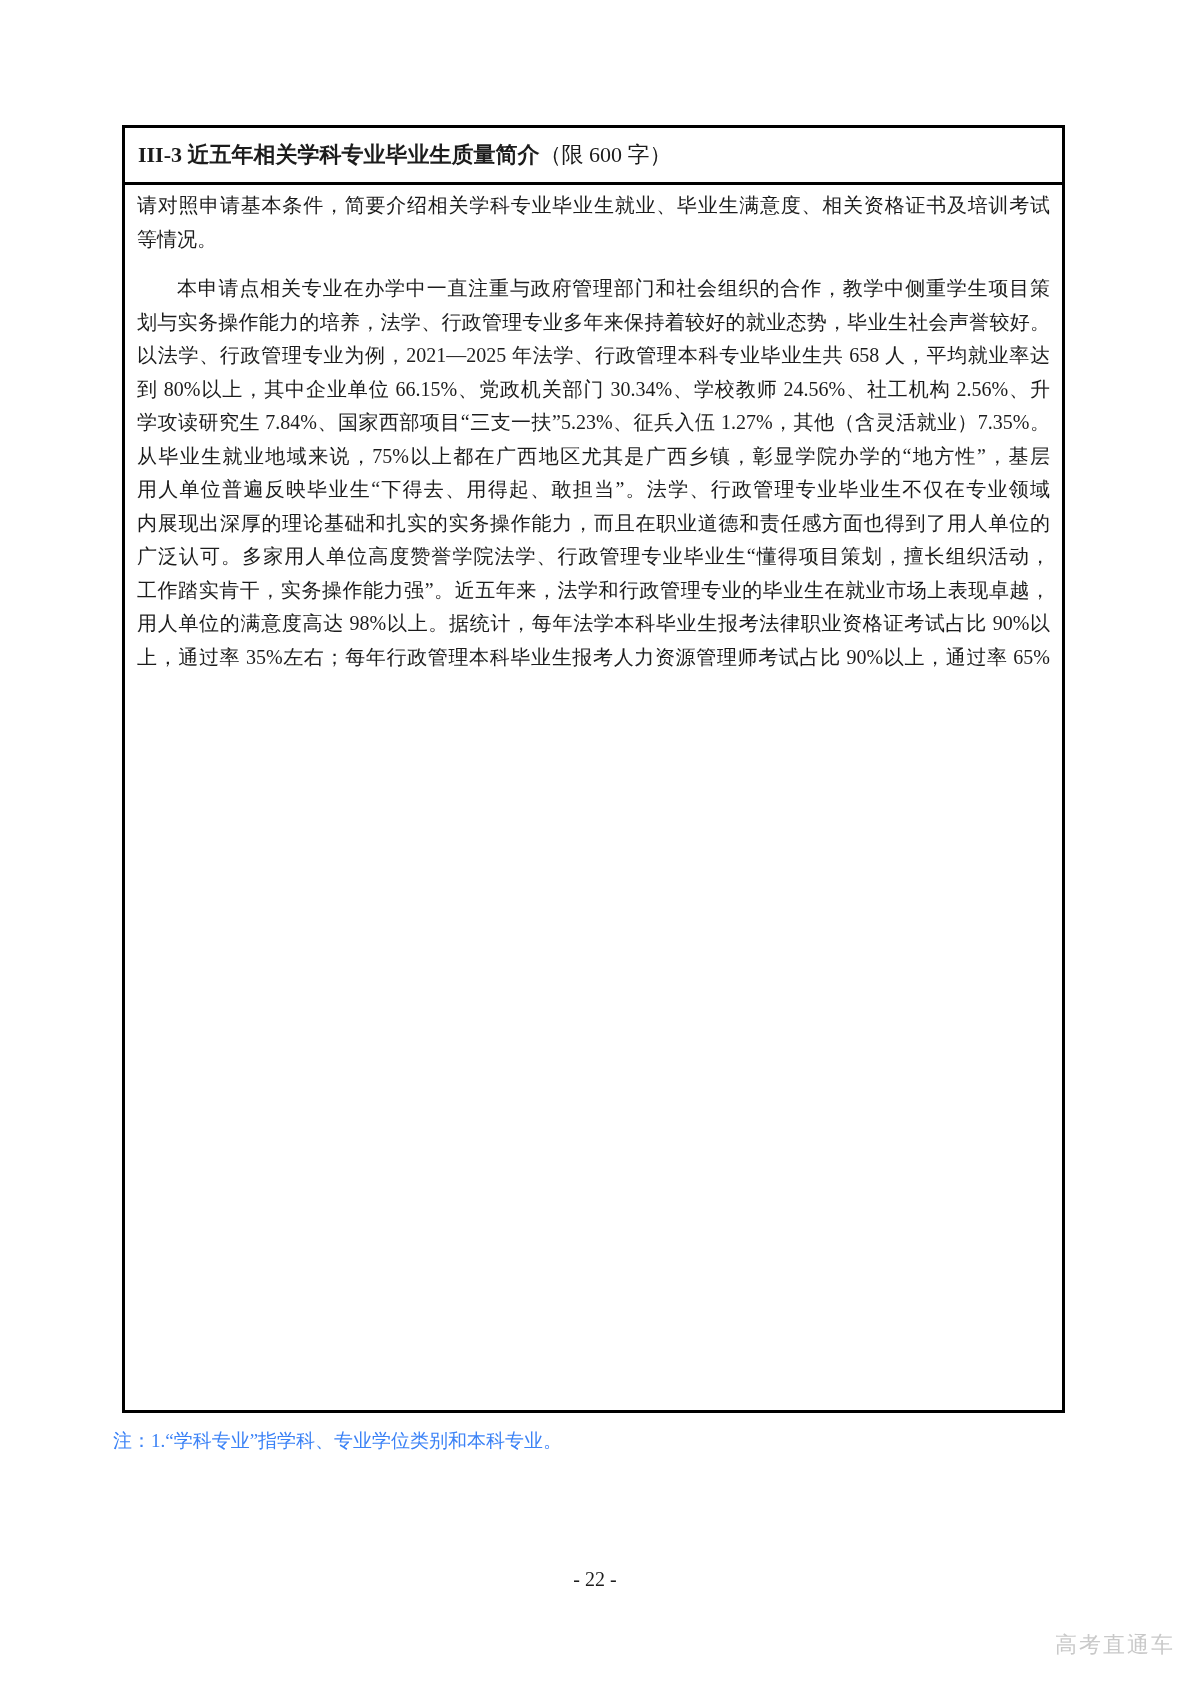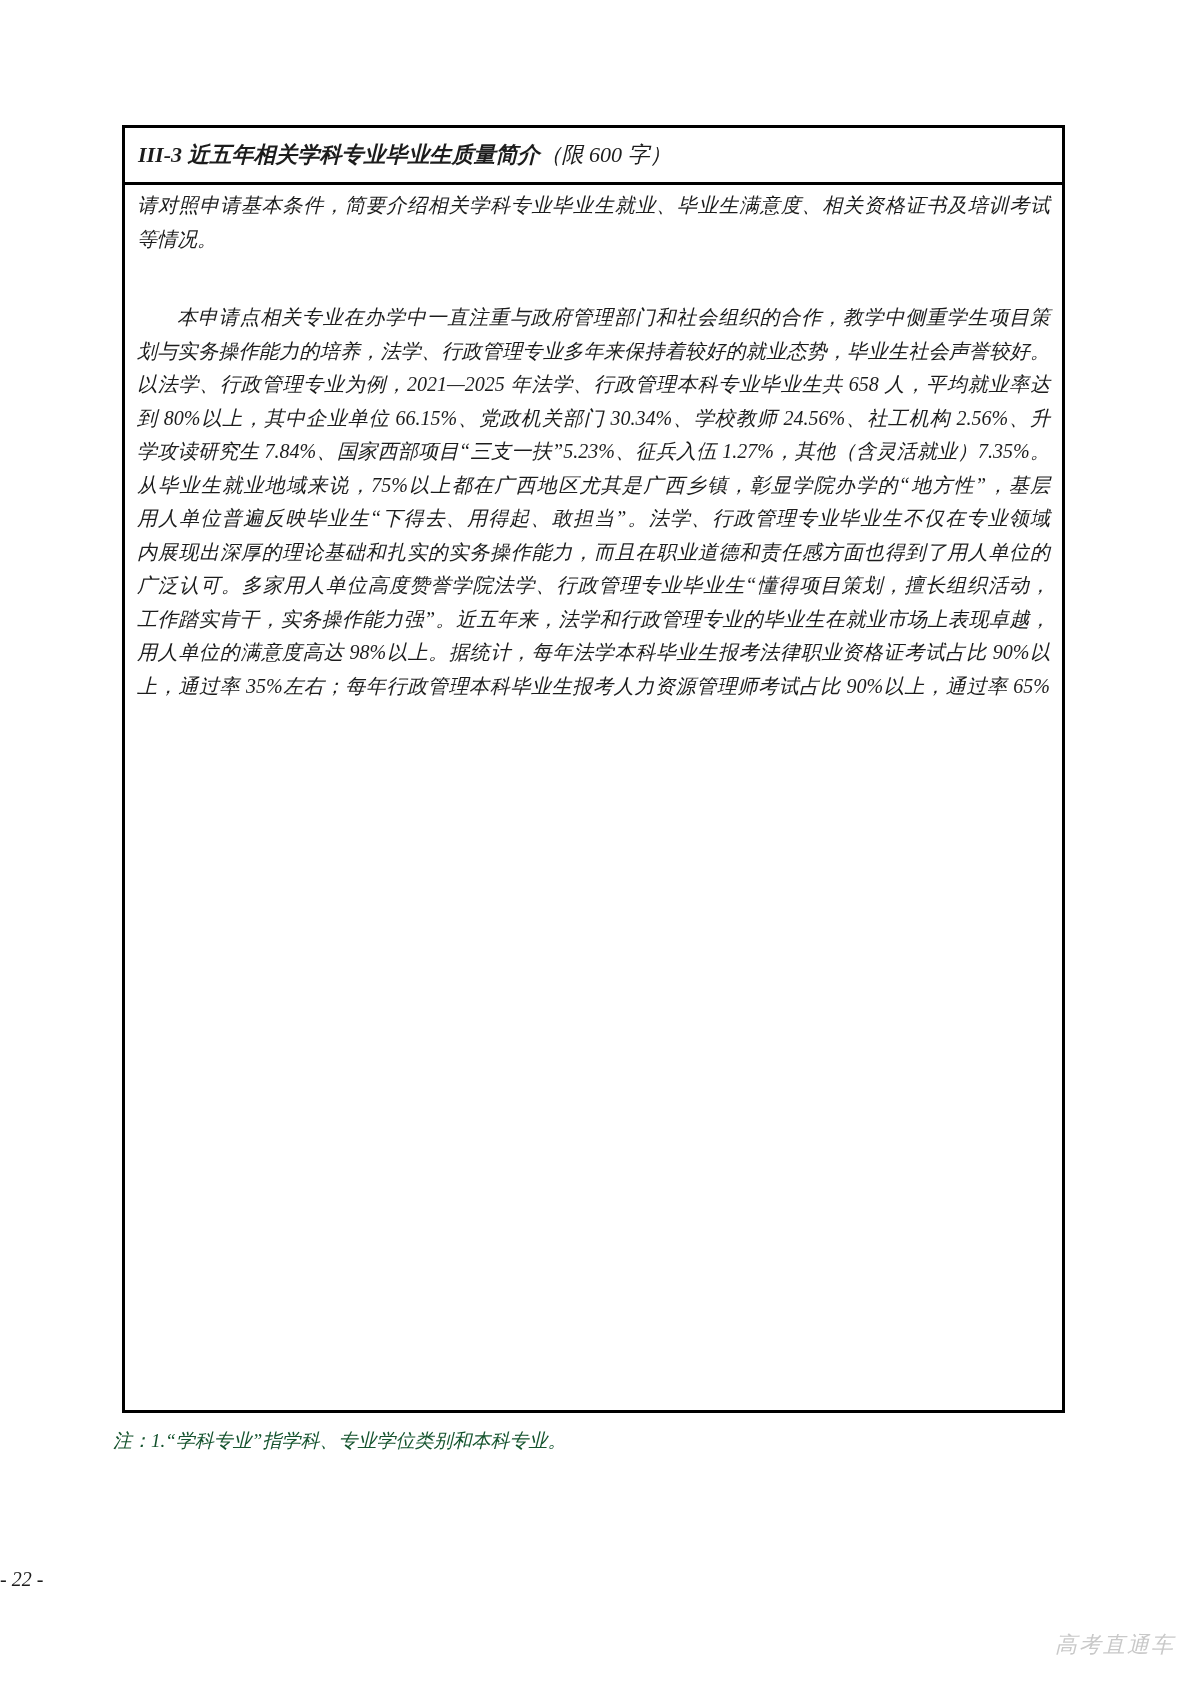--- a/index.html
+++ b/index.html
@@ -3,21 +3,20 @@
 <meta charset="utf-8">
 <style>
   html,body { margin:0; padding:0; background:#ffffff; }
   .page {
     position:relative;
     width:1190px; height:1683px;
     background:#ffffff;
     font-family:"Liberation Serif","DejaVu Serif",serif;
     color:#1c1c1c;
     overflow:hidden;
-    font-style:italic;
   }
   .section-box {
     position:absolute; left:122px; top:125px;
     width:943px; height:1288px;
     border:3px solid #000;
     box-sizing:border-box;
     background:#ffffff;
   }
   .section-header {
     height:54px;
@@ -29,31 +28,31 @@
   }
   .t-bold { font-weight:bold; }
   .t-reg  { font-weight:normal; }
   .section-content {
     padding:4px 12px 0 12px;
     font-size:20px;
     line-height:33.5px;
   }
   .jline { text-align:justify; text-align-last:justify; }
   .lline { text-align:center; text-align-last:left; }
-  .indent2 { text-indent:2em;margin-top:29px; }
+  .indent2 { text-indent:2em; }
   .spacer { height:16px; }
   .footnotes {
     position:absolute; left:113px; top:1424px;
     font-size:19px; line-height:33px;
-    color:#14532d;
+    color:#3b82f6;
   }
   .note-2 { padding-left:39px; }
   .pagenum {
     position:absolute; left:0; top:1568px; width:100%;
-    text-align:left; font-size:20px; color:#1c1c1c;
+    text-align:center; font-size:20px; color:#1c1c1c;
   }
   .watermark {
     position:absolute; right:15px; top:1630px;
     font-size:22px; letter-spacing:2px;
     color:#c9c9c9;
     font-family:"Liberation Sans","DejaVu Sans",sans-serif;
   }
 </style>
 </head>
 <body>

